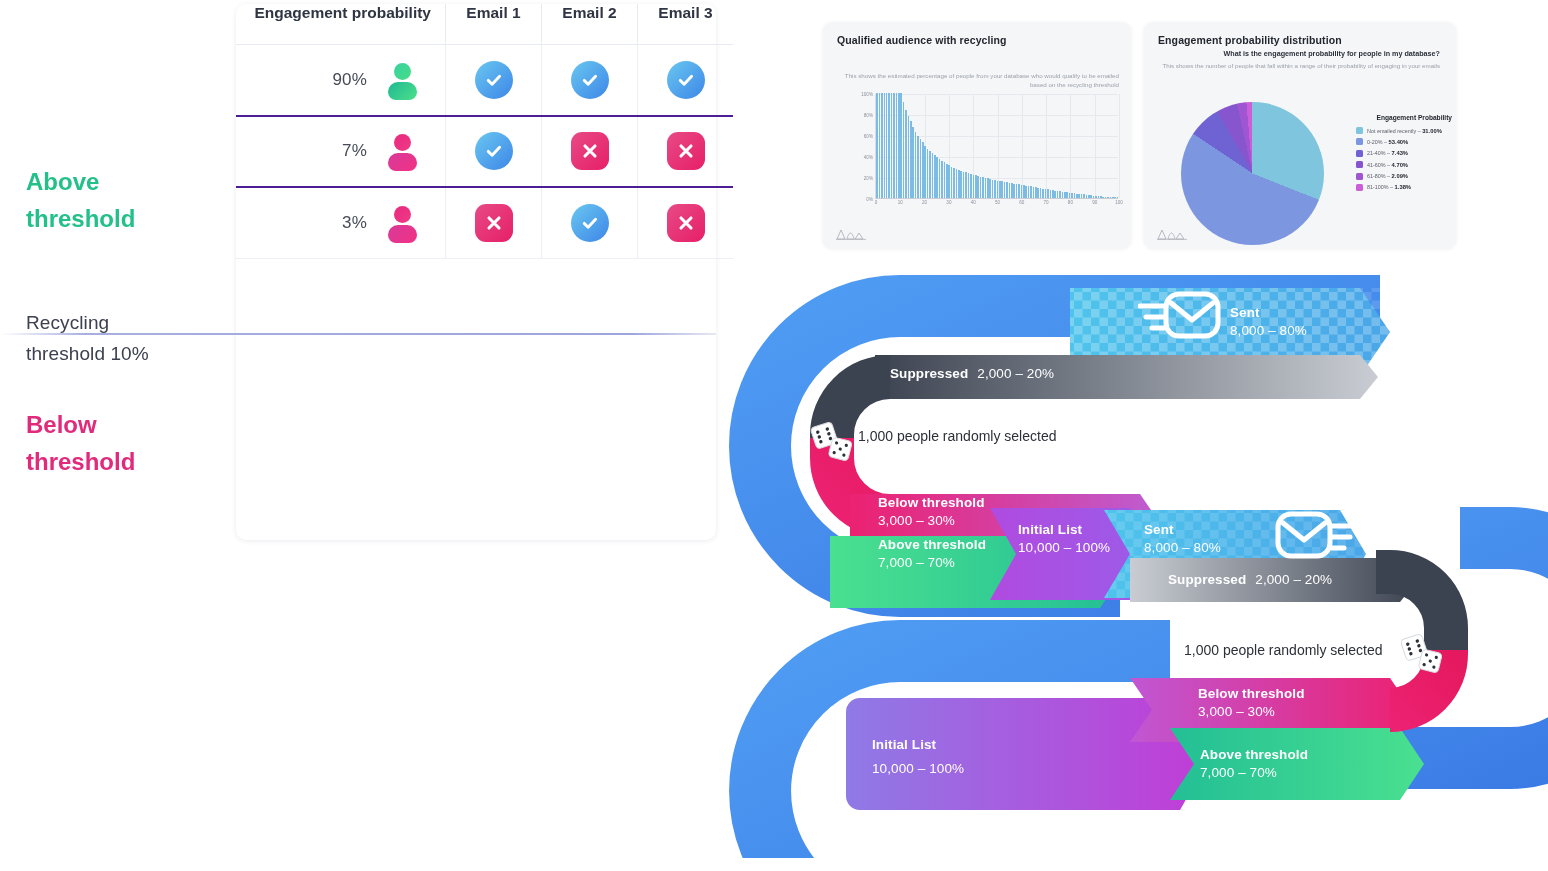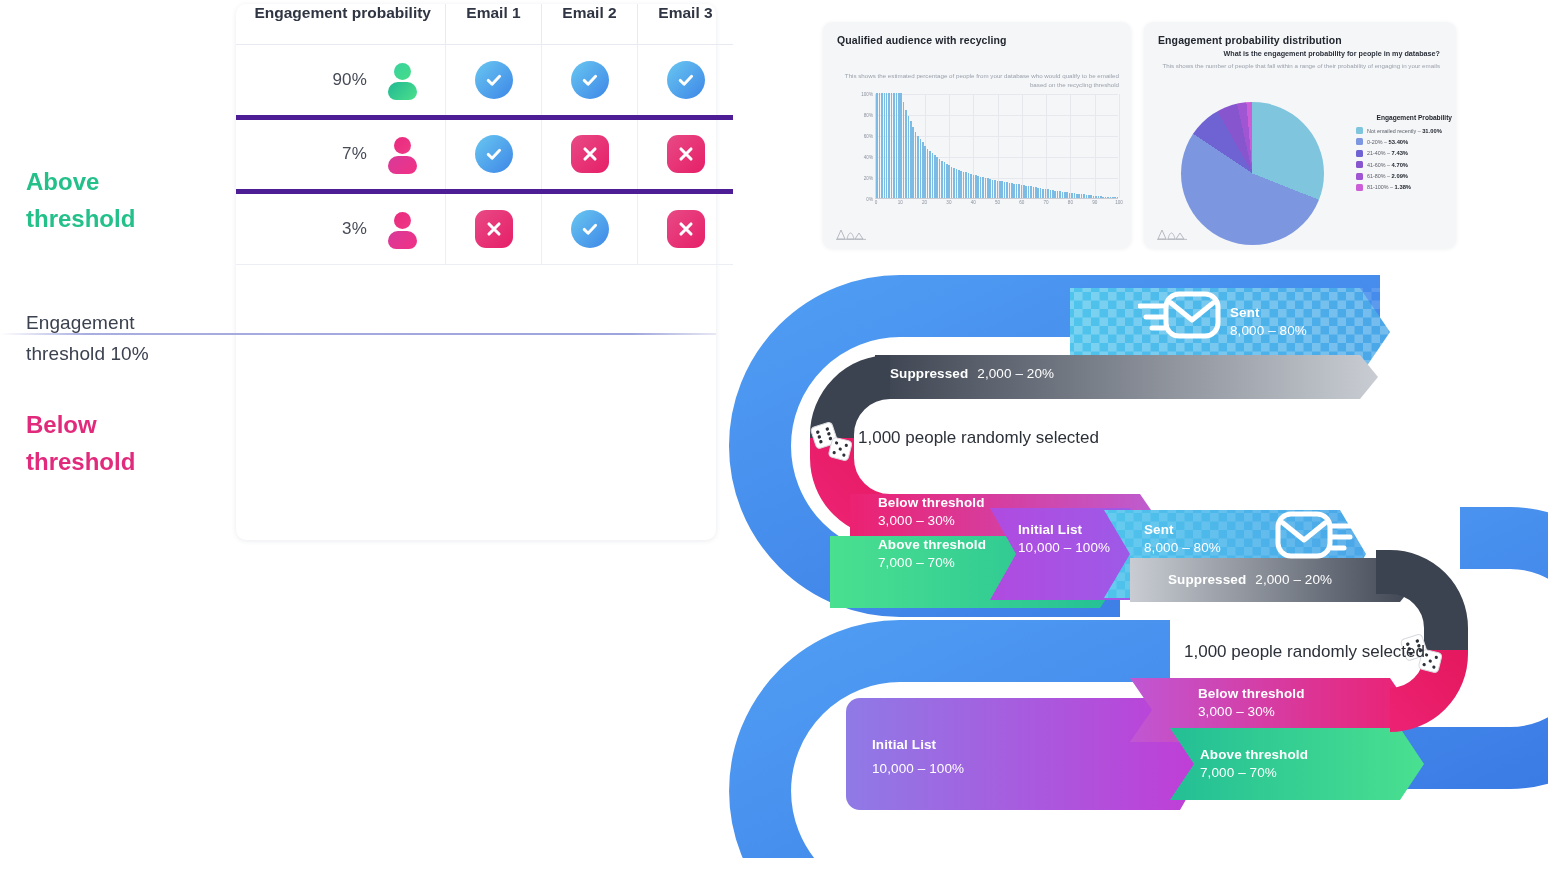--- a/index.html
+++ b/index.html
@@ -22,21 +22,21 @@
     border-collapse:collapse;table-layout:fixed;
   }
   table.grid th{
     font-size:15.5px;font-weight:700;color:#2f3542;
     padding:0 0 22px 0;text-align:center;vertical-align:bottom;
     border-bottom:1px solid #e8eaf2;
   }
   table.grid th.c0{width:195px;text-align:right;padding-right:14px;}
   table.grid th.cc{width:95px;border-left:1px solid #e8eaf2;}
   table.grid td{
-    height:69.5px;border-bottom:5px solid #4c1d95;text-align:center;
+    height:69.5px;border-bottom:2px solid #4c1d95;text-align:center;
     vertical-align:middle;padding:0;
   }
   table.grid td.c0{text-align:right;padding-right:0;}
   table.grid td.cc{border-left:1px solid #eceef5;}
   table.grid tr:last-child td{border-bottom:1px solid #eceef5;}
 
   .pctcell{display:flex;align-items:center;justify-content:flex-end;gap:20px;padding-right:28px;}
   .pctlabel{font-size:17px;color:#464b57;letter-spacing:.2px;}
 
   
@@ -98,21 +98,21 @@
   .ltxt b{color:#22262e;font-size:5.8px;}
 
   
   .flow{position:absolute;left:700px;top:258px;width:860px;height:600px;}
   .flow svg{position:absolute;left:0;top:0;}
   .flabel{position:absolute;color:#fff;line-height:1.33;pointer-events:none;}
   .flabel .t1{font-size:13.5px;font-weight:700;letter-spacing:.1px;}
   .flabel .t2{font-size:13.5px;font-weight:400;letter-spacing:.1px;}
   .flabel.inline{white-space:nowrap;}
   .flabel.inline .t1{margin-right:9px;}
-  .fnote{position:absolute;font-size:17px;color:#2c3038;white-space:nowrap;}
+  .fnote{position:absolute;font-size:14px;color:#2c3038;white-space:nowrap;}
   .mailicon{position:absolute;}
   .diceicon{position:absolute;}
 </style>
 </head>
 <body>
 
 <div class="stage">
 
   <div class="tbl-wrap">
     <div class="tbl-card"></div>
@@ -208,21 +208,21 @@
         </tbody>
     </table>
 
     <div class="thr-line"></div>
 
     <div class="side-above">
       <div>Above</div>
       <div>threshold</div>
     </div>
     <div class="side-thr">
-      <div>Engagement</div>
+      <div>Recycling</div>
       <div>threshold 10%</div>
     </div>
     <div class="side-below">
       <div>Below</div>
       <div>threshold</div>
     </div>
   </div>
 
   <div class="panel" id="panelA">
     <div class="p-title">Qualified audience with recycling</div>

